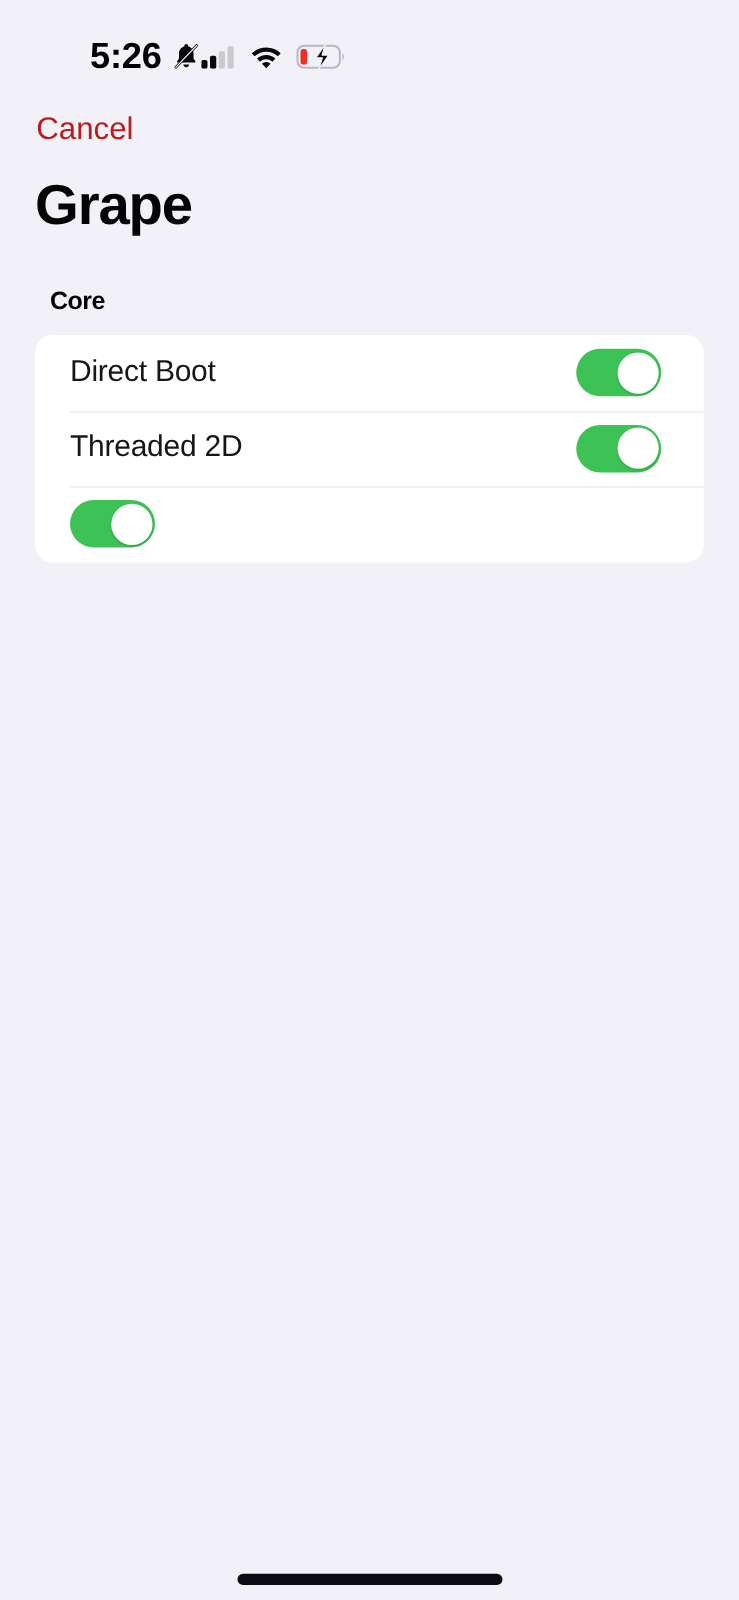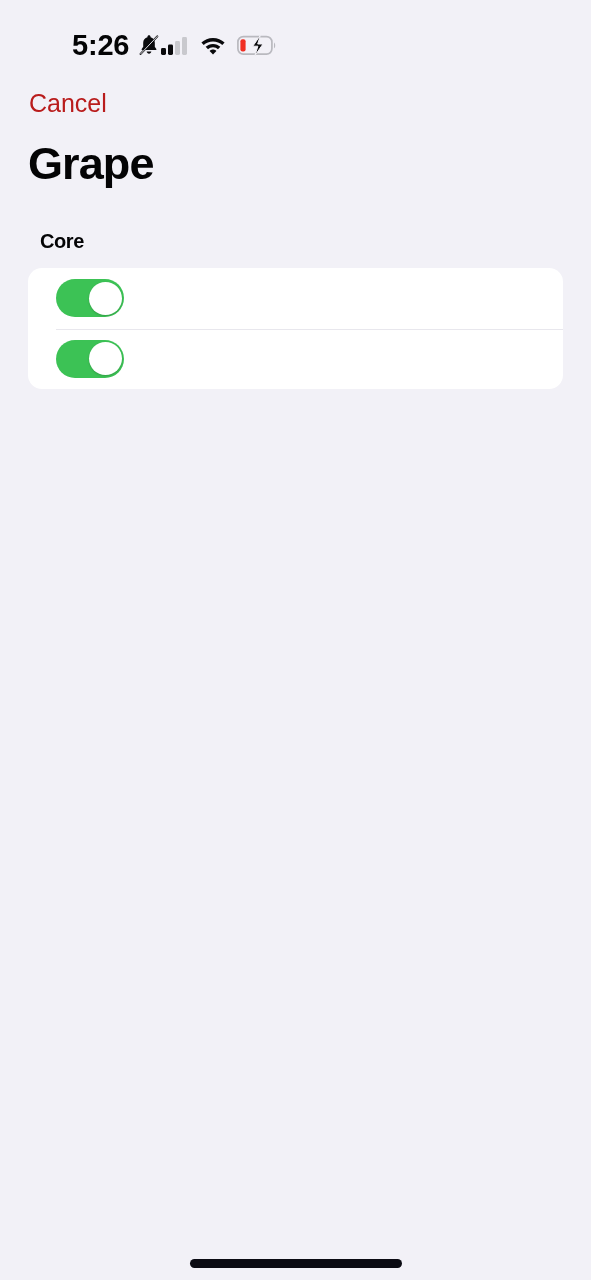--- a/index.html
+++ b/index.html
@@ -211,25 +211,32 @@
 
 <button class="cancel-button">Cancel</button>
 
 <h1 class="page-title">Grape</h1>
 
 <h2 class="section-header">Core</h2>
 
 <div class="settings-card">
 
   <div class="settings-row">
+    <span class="row-label">Direct Boot</span>
     <span class="toggle">
       <span class="toggle-knob"></span>
     </span>
   </div>
 
+  <div class="settings-row">
+    <span class="row-label">Threaded 2D</span>
+    <span class="toggle">
+      <span class="toggle-knob"></span>
+    </span>
+  </div>
 
   <div class="settings-row">
     <span class="toggle">
       <span class="toggle-knob"></span>
     </span>
   </div>
 
 </div>
 
 <div class="home-indicator"></div>

